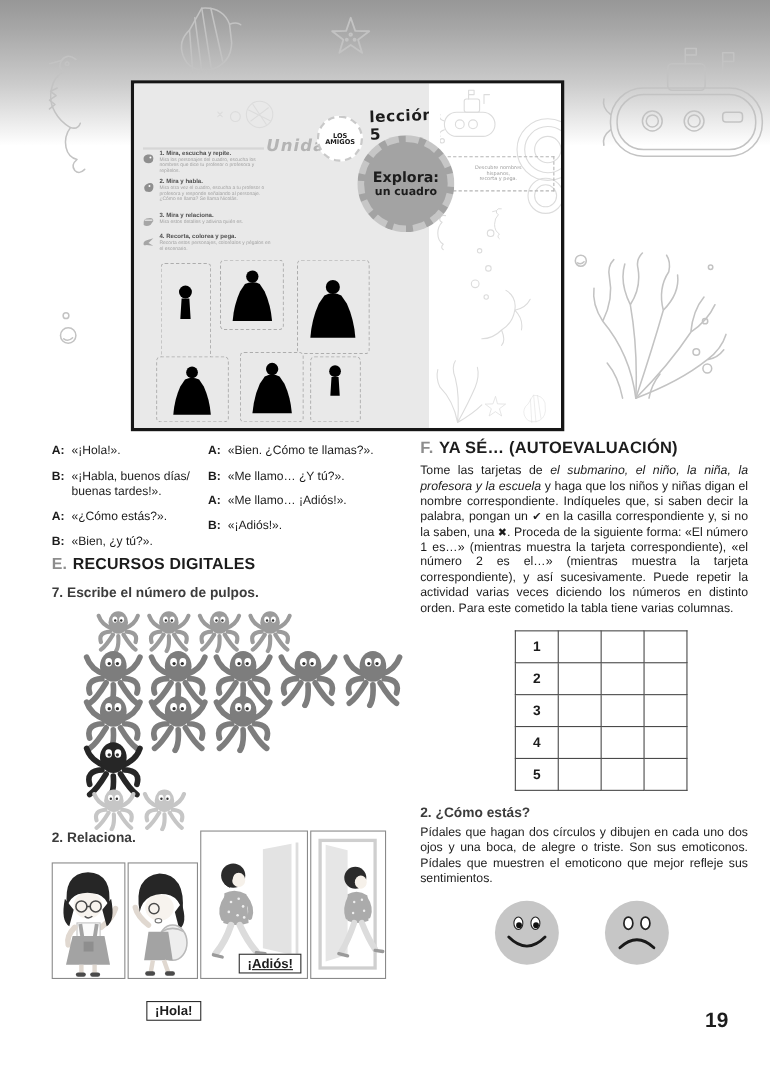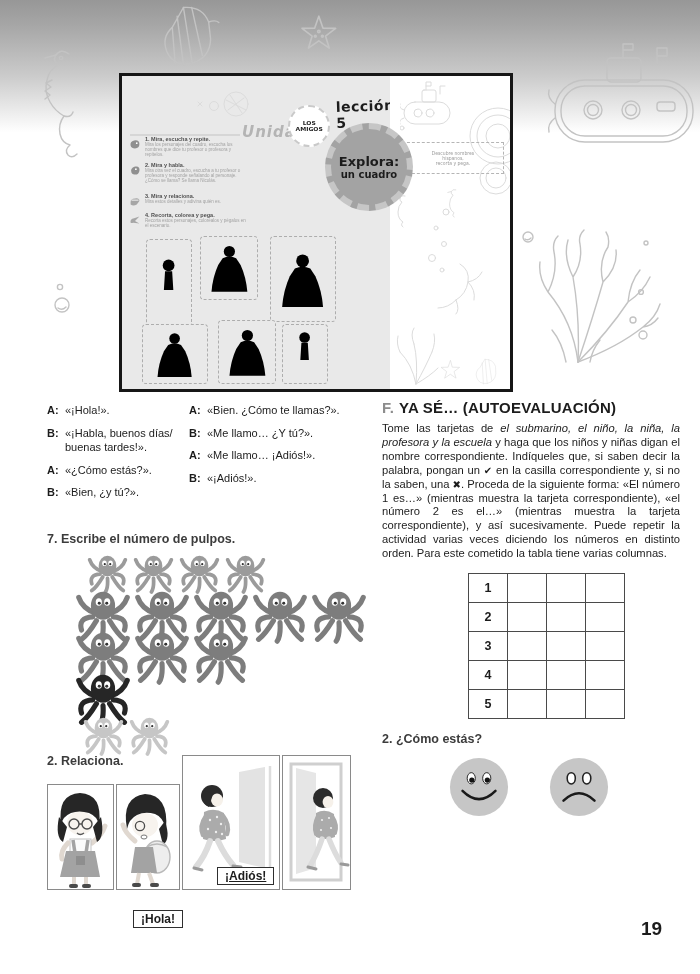--- a/index.html
+++ b/index.html
@@ -341,20 +341,23 @@
       <div class="dline"><span class="sp">B:</span><span>«Bien, ¿y tú?».</span></div>
     </div>
     <div class="dcol2">
       <div class="dline"><span class="sp">A:</span><span>«Bien. ¿Cómo te llamas?».</span></div>
       <div class="dline"><span class="sp">B:</span><span>«Me llamo… ¿Y tú?».</span></div>
       <div class="dline"><span class="sp">A:</span><span>«Me llamo… ¡Adiós!».</span></div>
       <div class="dline"><span class="sp">B:</span><span>«¡Adiós!».</span></div>
     </div>
   </div>
 
+  <div class="ehead">
+    <span class="letter">E.</span><span>RECURSOS DIGITALES</span>
+  </div>
   <div class="a1 subh">7. Escribe el número de pulpos.</div>
 
   <div class="octos" id="octopus-rows">
       <div class="octo-row octo-row-0" style="color: rgb(155, 155, 155);">
         <svg class="octo" viewBox="0 0 60 60">
           <use href="#octopus-shape"></use>
         </svg>
         <svg class="octo" viewBox="0 0 60 60">
           <use href="#octopus-shape"></use>
         </svg>
@@ -530,20 +533,21 @@
       <tr>
           <td>5</td>
           <td></td>
           <td></td>
           <td></td>
         </tr>
     </tbody>
   </table>
 
   <div class="subh como">2. ¿Cómo estás?</div>
+  <div class="cp">Pídales que hagan dos círculos y dibujen en cada uno dos ojos y una boca, de alegre o triste. Son sus emoticonos. Pídales que muestren el emoticono que mejor refleje sus sentimientos.</div>
 
   <div class="emos">
     <svg class="emo" viewBox="0 0 64 64">
       <circle cx="32" cy="32" r="30" fill="#c6c6c6"></circle>
       <ellipse cx="24" cy="23" rx="4.2" ry="5.8" fill="#fff" stroke="#222" stroke-width="1"></ellipse>
       <ellipse cx="40" cy="23" rx="4.2" ry="5.8" fill="#fff" stroke="#222" stroke-width="1"></ellipse>
       <circle cx="24.6" cy="24.8" r="2.7" fill="#111"></circle>
       <circle cx="40.6" cy="24.8" r="2.7" fill="#111"></circle>
       <path d="M15,36 Q32,53 49,36" stroke="#1a1a1a" stroke-width="2.6" fill="none" stroke-linecap="round"></path>
     </svg>

